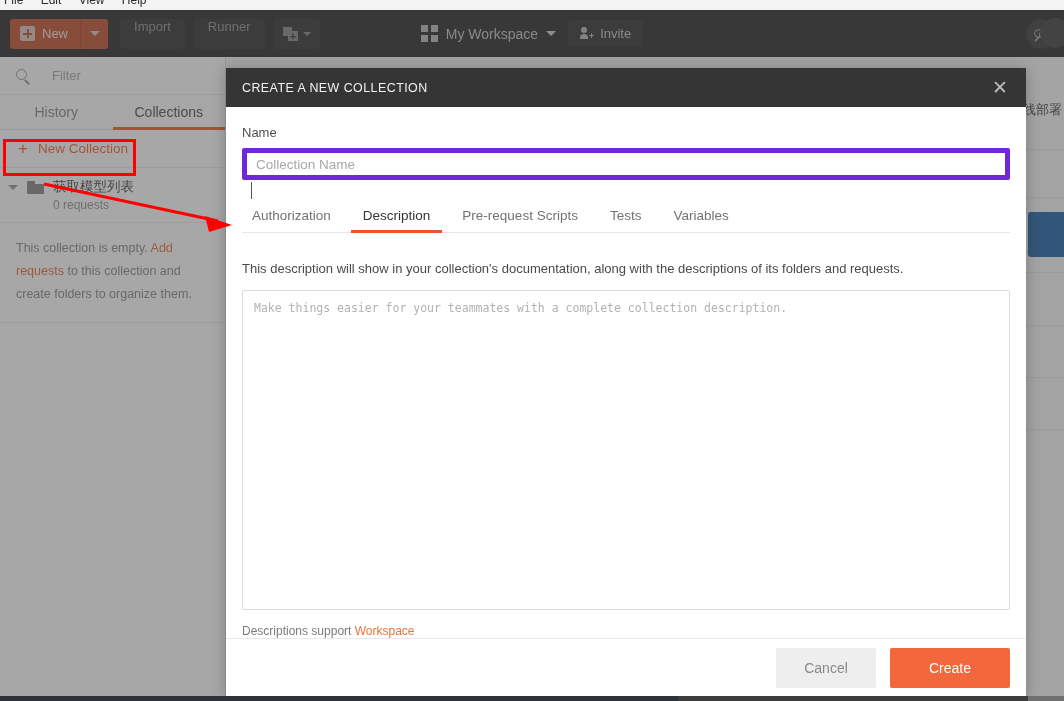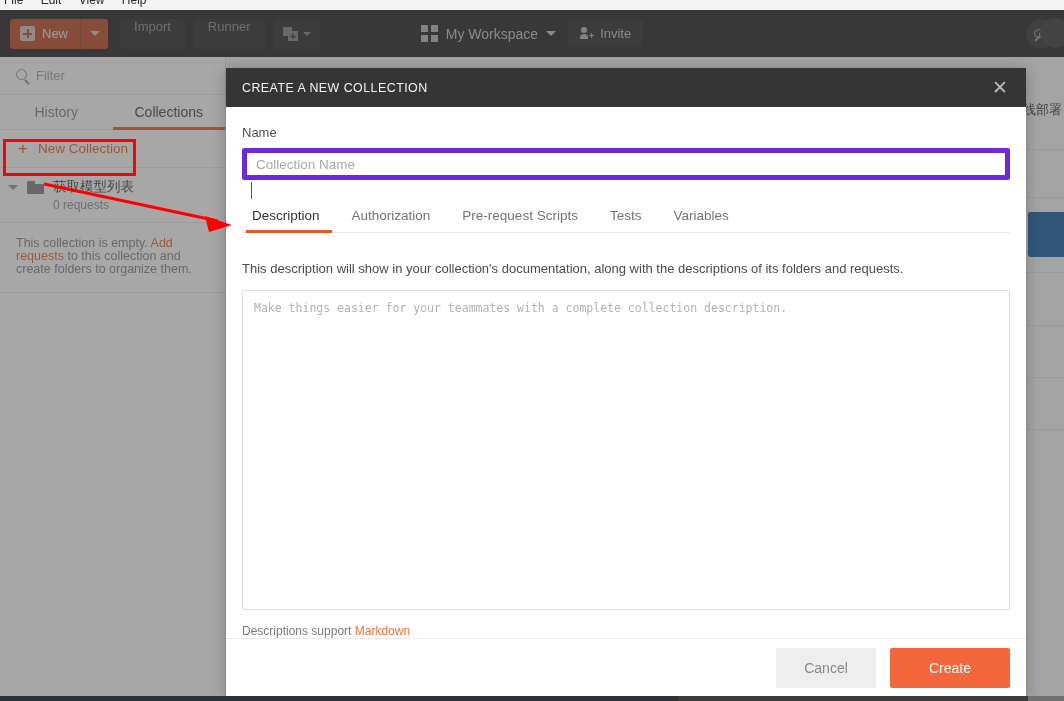--- a/index.html
+++ b/index.html
@@ -118,21 +118,21 @@
     border-radius: 50%; background: #4a4a4a;
   }
 
   
   .body-area { position: relative; height: 640px; background: #fafafa; }
   .sidebar {
     position: absolute; left: 0; top: 0; width: 226px; height: 640px;
     background: #fff; border-right: 1px solid #e6e6e6;
   }
   .filter-row {
-    display: flex; align-items: center; gap: 6px;
+    display: flex; align-items: center; gap: 22px;
     height: 38px; padding: 12px 16px; border-bottom: 1px solid #ededed;
   }
   .search-icon { position: relative; width: 14px; height: 14px; flex: none; }
   .search-icon .ring {
     position: absolute; left: 0; top: 0; width: 11px; height: 11px;
     border: 1.6px solid #9b9b9b; border-radius: 50%;
   }
   .search-icon .hdl {
     position: absolute; left: 9px; top: 10px; width: 6px; height: 1.6px;
     background: #9b9b9b; transform: rotate(45deg); transform-origin: left center;
@@ -167,21 +167,21 @@
     border-left: 5px solid transparent; border-right: 5px solid transparent;
     border-top: 5px solid #9e9e9e;
   }
   .folder-icon { flex: none; margin-top: 3px; position: relative; width: 17px; height: 13px; }
   .folder-icon .tab { position: absolute; left: 0; top: 0; width: 8px; height: 3px; background: #8d8d8d; border-radius: 1px 1px 0 0; }
   .folder-icon .bdy { position: absolute; left: 0; top: 3px; width: 17px; height: 10px; background: #8d8d8d; border-radius: 1px; }
   .coll-name { font-size: 13.5px; color: #4c4c4c; line-height: 18px; }
   .coll-count { font-size: 12px; color: #9a9a9a; margin-top: 2px; }
   .empty-note {
     padding: 14px 16px 16px 16px; font-size: 12.5px; color: #8d8d8d;
-    line-height: 13px; border-bottom: 1px solid #ededed;
+    line-height: 23px; border-bottom: 1px solid #ededed;
   }
   .empty-note a { color: #e8763f; text-decoration: none; }
 
   
   .right-bg {
     position: absolute; left: 226px; top: 0; right: 0; height: 640px;
     background: #fafafa; overflow: hidden;
   }
   .bg-cjk {
     position: absolute; right: 2px; top: 44px; font-size: 13px; color: #4a4a4a;
@@ -423,43 +423,43 @@
           <span class="modal-title">CREATE A NEW COLLECTION</span>
           <span class="modal-close">✕</span>
         </div>
 
         <div class="modal-body">
           <div class="field-label">Name</div>
           <input class="name-input" placeholder="Collection Name" style="">
           <div class="caret-bar"></div>
 
           <div class="modal-tabs">
+            <div class="mtab">
+              <span>Authorization</span>
+            </div>
             <div class="mtab active">
               <span>Description</span>
-            </div>
-            <div class="mtab">
-              <span>Authorization</span>
             </div>
             <div class="mtab">
               <span>Pre-request Scripts</span>
             </div>
             <div class="mtab">
               <span>Tests</span>
             </div>
             <div class="mtab">
               <span>Variables</span>
             </div>
           </div>
 
           <div class="desc-help">This description will show in your collection's documentation, along with the descriptions of its folders and requests.</div>
 
           <textarea class="desc-area" placeholder="Make things easier for your teammates with a complete collection description." style=""></textarea>
 
           <div class="md-note">
-            <span>Descriptions support </span><a>Markdown</a>
+            <span>Descriptions support </span><a>Workspace</a>
           </div>
         </div>
 
         <div class="modal-foot">
           <button class="btn-cancel">Cancel</button>
           <button class="btn-create">Create</button>
         </div>
       </div>
 
     </div>

